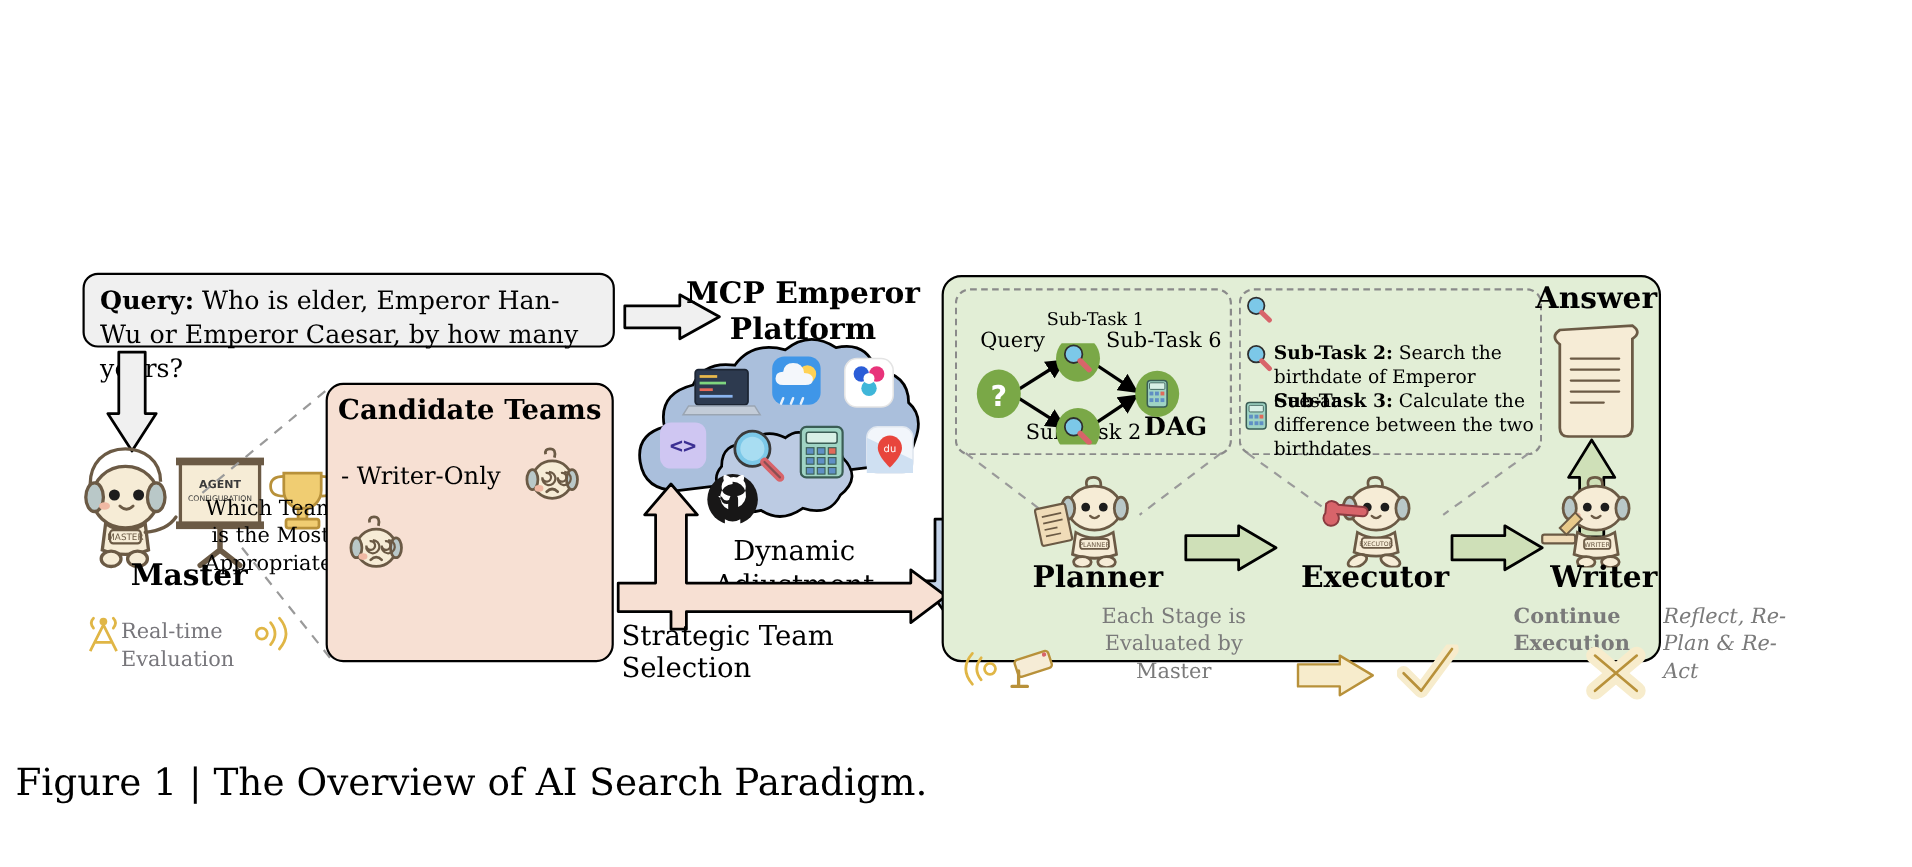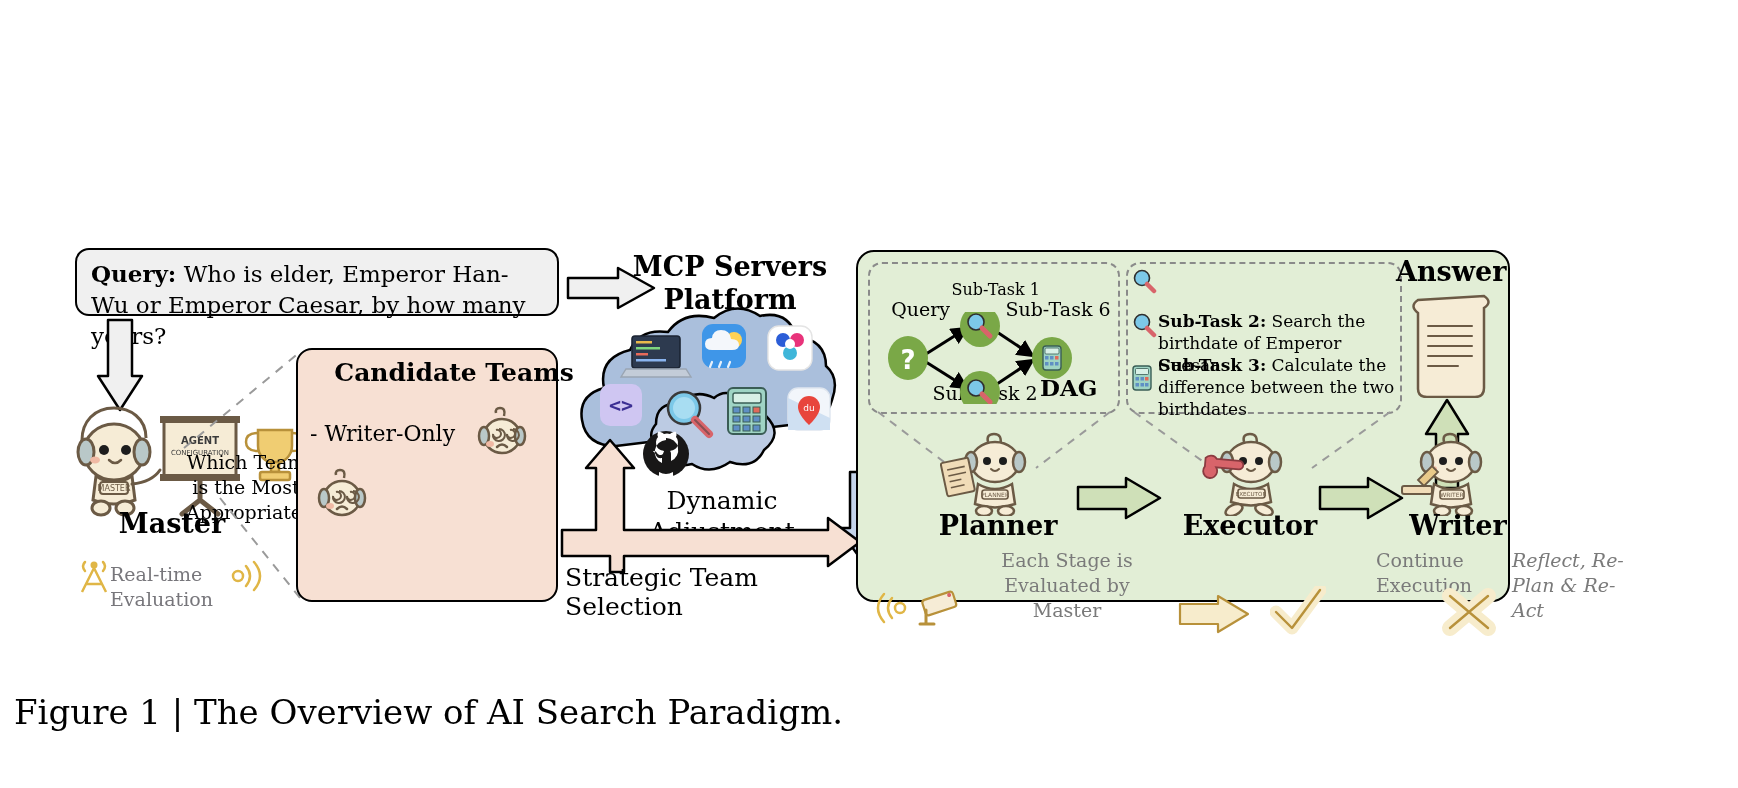--- a/index.html
+++ b/index.html
@@ -24,21 +24,20 @@
   
   #candidate-panel{
     left:296px;top:348px;width:262px;height:254px;
     background:#f7e0d3;border:2.5px solid #000;border-radius:16px;
     box-sizing:border-box;
   }
   #candidate-title{
     left:0;top:10px;width:262px;text-align:center;
     font-size:25px;font-weight:bold;color:#000;
     font-family:"DejaVu Serif", serif;
-    margin-left:27px;
   }
   .cand-row{position:absolute;left:14px;width:240px;display:flex;align-items:center;}
   .cand-text{font-size:22px;line-height:26px;color:#000;width:160px;}
   .cand-face{width:56px;height:56px;position:relative;margin-left:4px;}
 
   
   #mcp-title{
     left:600px;top:250px;width:260px;text-align:center;
     font-size:27px;font-weight:bold;line-height:33px;color:#000;
   }
@@ -83,21 +82,21 @@
   #planner-label{left:908px;top:510px;width:180px;text-align:center;
     font-size:27px;font-weight:bold;color:#000;}
   #executor-label{left:1160px;top:510px;width:180px;text-align:center;
     font-size:27px;font-weight:bold;color:#000;}
   #writer-label{left:1378px;top:510px;width:160px;text-align:center;
     font-size:27px;font-weight:bold;color:#000;}
 
   #eval-text{left:972px;top:548px;width:190px;text-align:center;
     font-size:19px;line-height:25px;color:#7a7a7a;}
   #continue-text{left:1376px;top:548px;width:120px;text-align:left;
-    font-size:19px;line-height:25px;color:#7a7a7a;}
+    font-size:19px;line-height:25px;color:#7a7a7a;font-weight:bold;}
   #reflect-text{left:1512px;top:548px;width:120px;text-align:left;
     font-size:19px;line-height:25px;color:#7a7a7a;font-style:italic;}
 
   
   #caption{
     left:14px;top:692px;width:1738px;
     font-size:34px;color:#000;font-family:"DejaVu Serif", serif;
   }
 </style>
 </head>
@@ -200,21 +199,21 @@
       <ellipse cx="10" cy="30" rx="5" ry="9" fill="#b9c8c8" stroke="#6b5a45" stroke-width="2.5"></ellipse>
       <ellipse cx="46" cy="30" rx="5" ry="9" fill="#b9c8c8" stroke="#6b5a45" stroke-width="2.5"></ellipse>
       <path d="M22,28 m0,-4 a4,4 0 1 1 -3,4 a6,6 0 1 0 6,-5" fill="none" stroke="#6b5a45" stroke-width="2"></path>
       <path d="M36,28 m0,-4 a4,4 0 1 1 -3,4 a6,6 0 1 0 6,-5" fill="none" stroke="#6b5a45" stroke-width="2"></path>
       <ellipse cx="16" cy="38" rx="4" ry="3" fill="#f0b9a4"></ellipse>
       <path d="M23,41 q5,-5 10,0" fill="none" stroke="#6b5a45" stroke-width="2.5" stroke-linecap="round"></path>
     </svg>
   </div>
 
 
-  <div class="abs" id="mcp-title">MCP Servers Platform</div>
+  <div class="abs" id="mcp-title">MCP Emperor Platform</div>
 
   <svg class="abs" style="left:556px;top:296px;" width="320" height="200">
     <path d="M60,150 q-30,0 -34,-26 q-4,-25 22,-32 q-6,-30 26,-38 q10,-22 38,-18 q16,-22 46,-14 q22,-18 46,-2 q28,-6 36,20 q30,4 30,30 q14,12 6,34 q-6,24 -34,24 z" fill="#aabfdc" stroke="#000" stroke-width="2.5"></path>
     <path d="M158,102 q-20,-10 -34,6 q-24,-2 -24,20 q-12,14 6,26 q6,20 30,14 q18,12 38,-2 q24,8 34,-12 q20,-16 2,-34 q-6,-20 -28,-18 q-12,-10 -24,0 z" fill="#bccbe3" stroke="#000" stroke-width="2.5"></path>
 
     <g>
       <rect x="76" y="40" width="48" height="32" rx="3" fill="#2d3a4f" stroke="#1c2533" stroke-width="1.6"></rect>
       <rect x="80" y="45" width="16" height="2.5" fill="#e8b84b"></rect>
       <rect x="80" y="51" width="24" height="2.5" fill="#7fd67f"></rect>
       <rect x="80" y="57" width="12" height="2.5" fill="#e86a5a"></rect>

